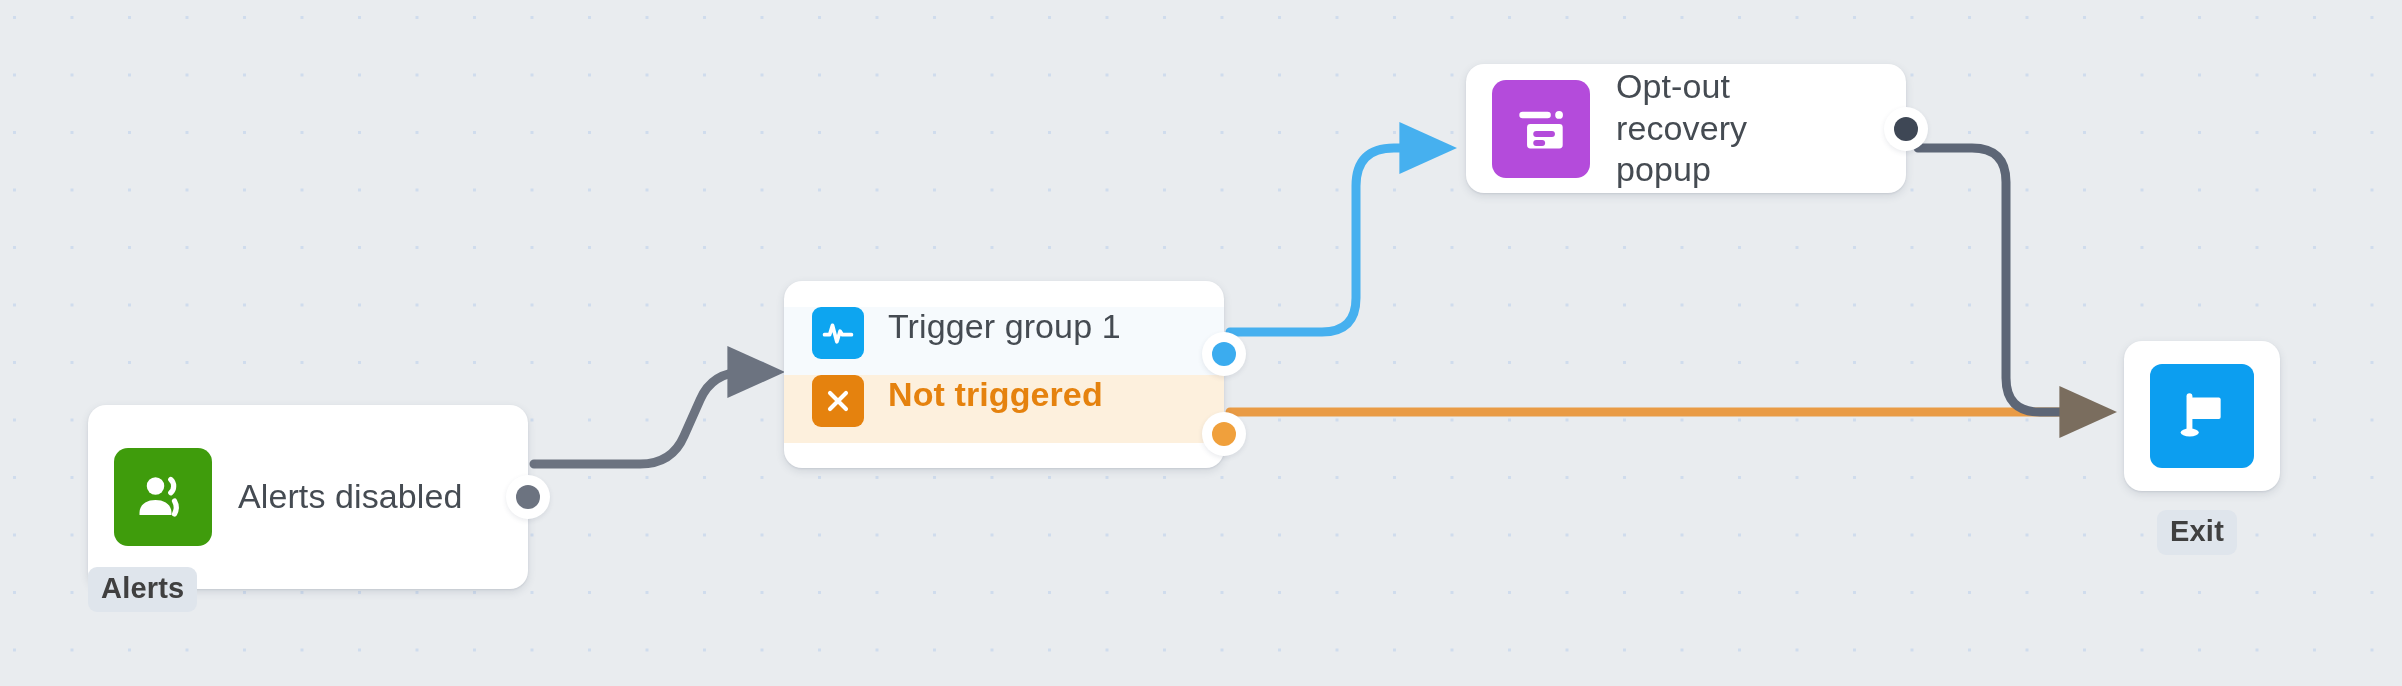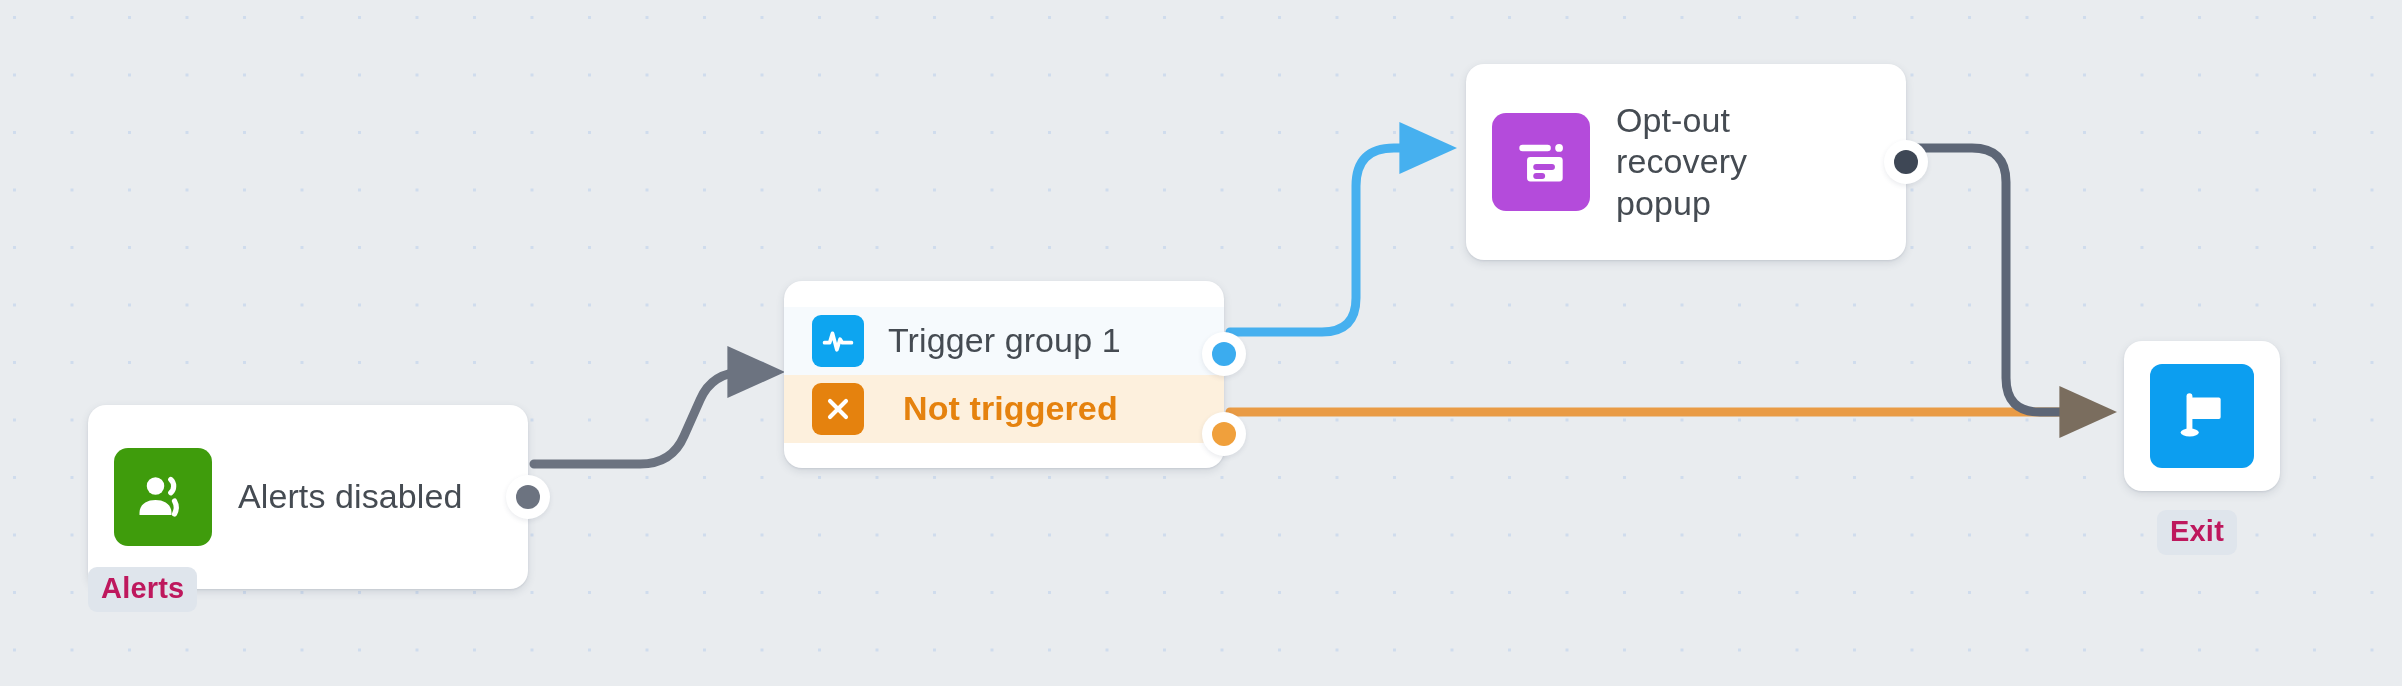--- a/index.html
+++ b/index.html
@@ -86,27 +86,26 @@
     top: 281px;
     width: 440px;
     height: 187px;
     padding: 16px 0;
     display: flex;
     flex-direction: column;
     justify-content: center;
   }
   .trow {
     display: flex;
-    align-items: center;
     height: 68px;
     padding-left: 28px;
     box-sizing: border-box;
   }
   #trow-triggered { background: #f6fafd; }
-  #trow-not-triggered { background: #fdf0dd; gap: 15px; }
+  #trow-not-triggered { background: #fdf0dd; }
   .row-icon {
     width: 52px;
     height: 52px;
     border-radius: 9px;
     flex: 0 0 auto;
     display: flex;
     align-items: center;
     justify-content: center;
   }
   #icon-triggered { background: #0da5f0; }
@@ -118,21 +117,21 @@
     letter-spacing: .1px;
   }
   #label-triggered { color: #454b52; }
   #label-not-triggered { color: #e5820e; font-weight: 700; }
 
   
   #node-popup {
     left: 1466px;
     top: 64px;
     width: 440px;
-    height: 196px;
+    height: 129px;
     display: flex;
     align-items: center;
     padding-left: 26px;
   }
   #popup-icon { background: #b44bdb; }
   .node-title.multiline { white-space: normal; max-width: 230px; }
 
   
   #node-exit {
     left: 2124px;
@@ -151,21 +150,21 @@
     background: #0c9ef0;
     display: flex;
     align-items: center;
     justify-content: center;
   }
 
   
   .zone-label {
     position: absolute;
     background: #dfe5ec;
-    color: #be185d;
+    color: #404040;
     font-size: 29px;
     font-weight: 700;
     border-radius: 9px;
     padding: 5px 13px 7px 13px;
     letter-spacing: .2px;
   }
   #label-entry { left: 88px; top: 567px; }
   #label-exit  { left: 2157px; top: 510px; }
 </style>
 </head>

